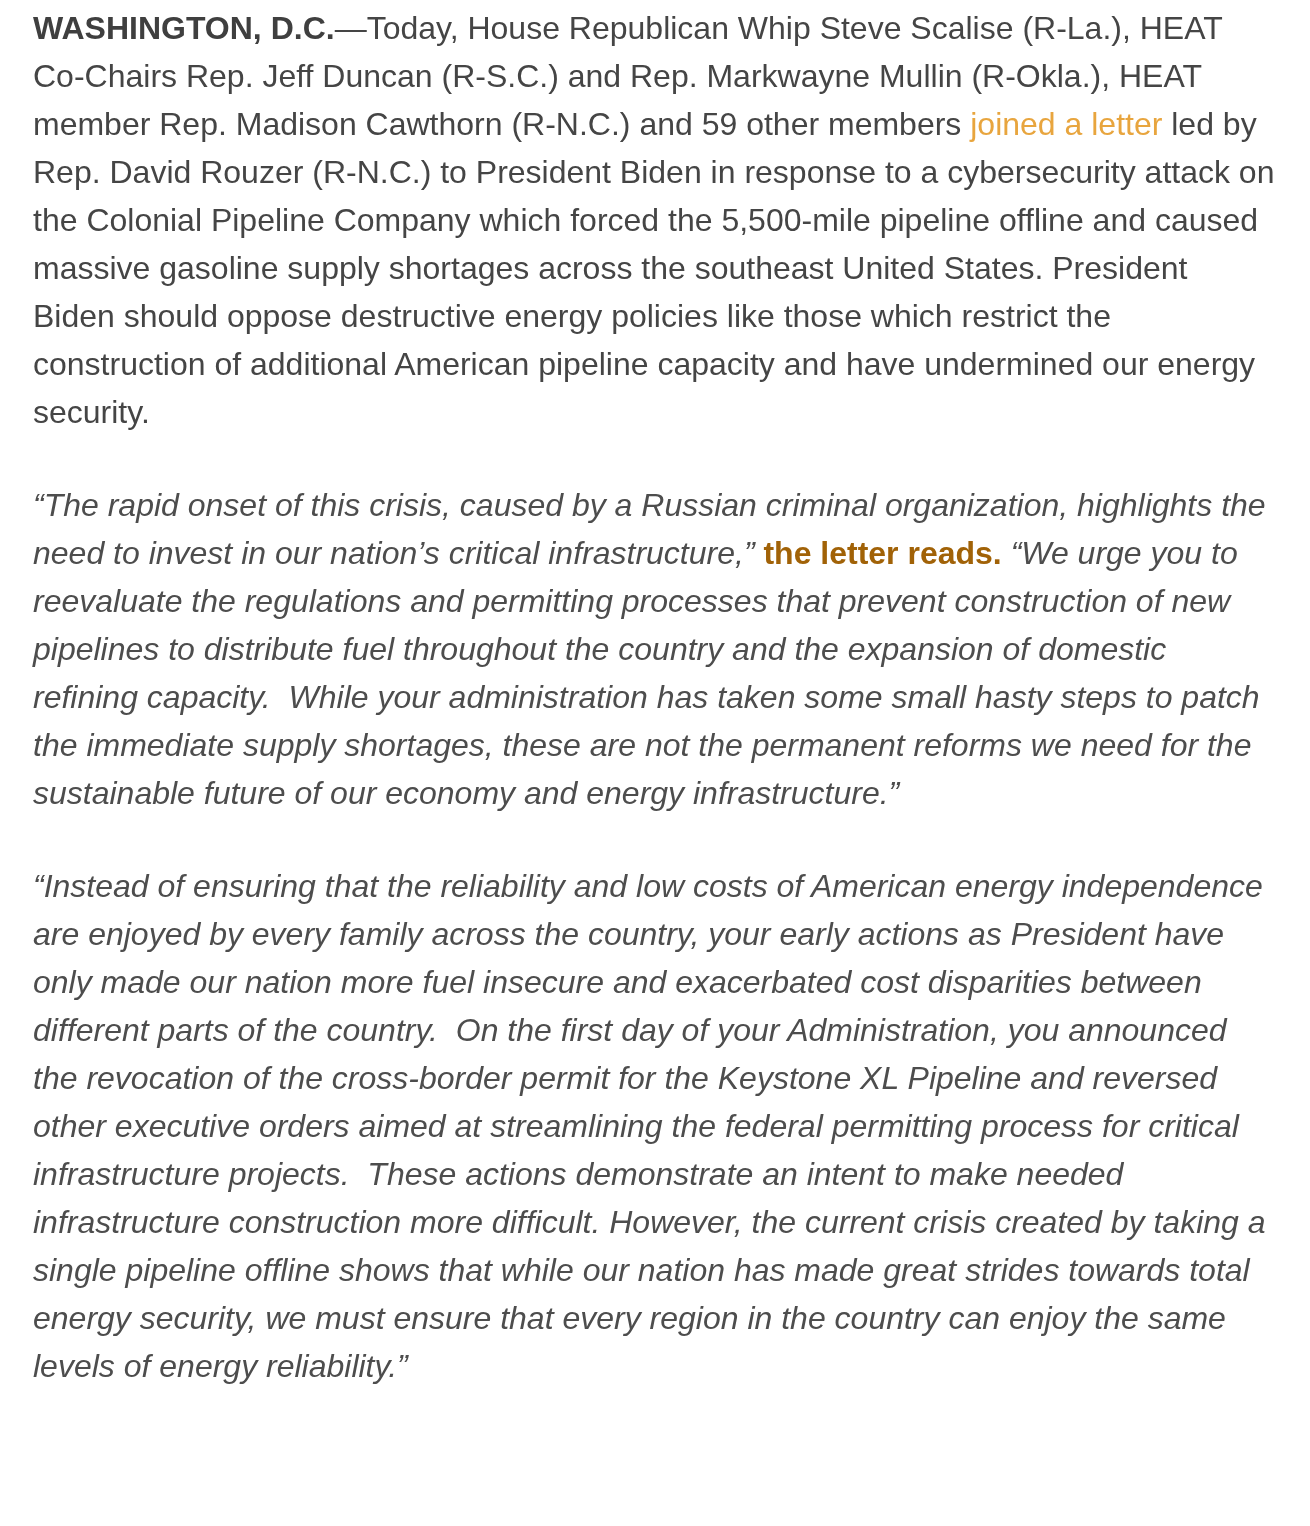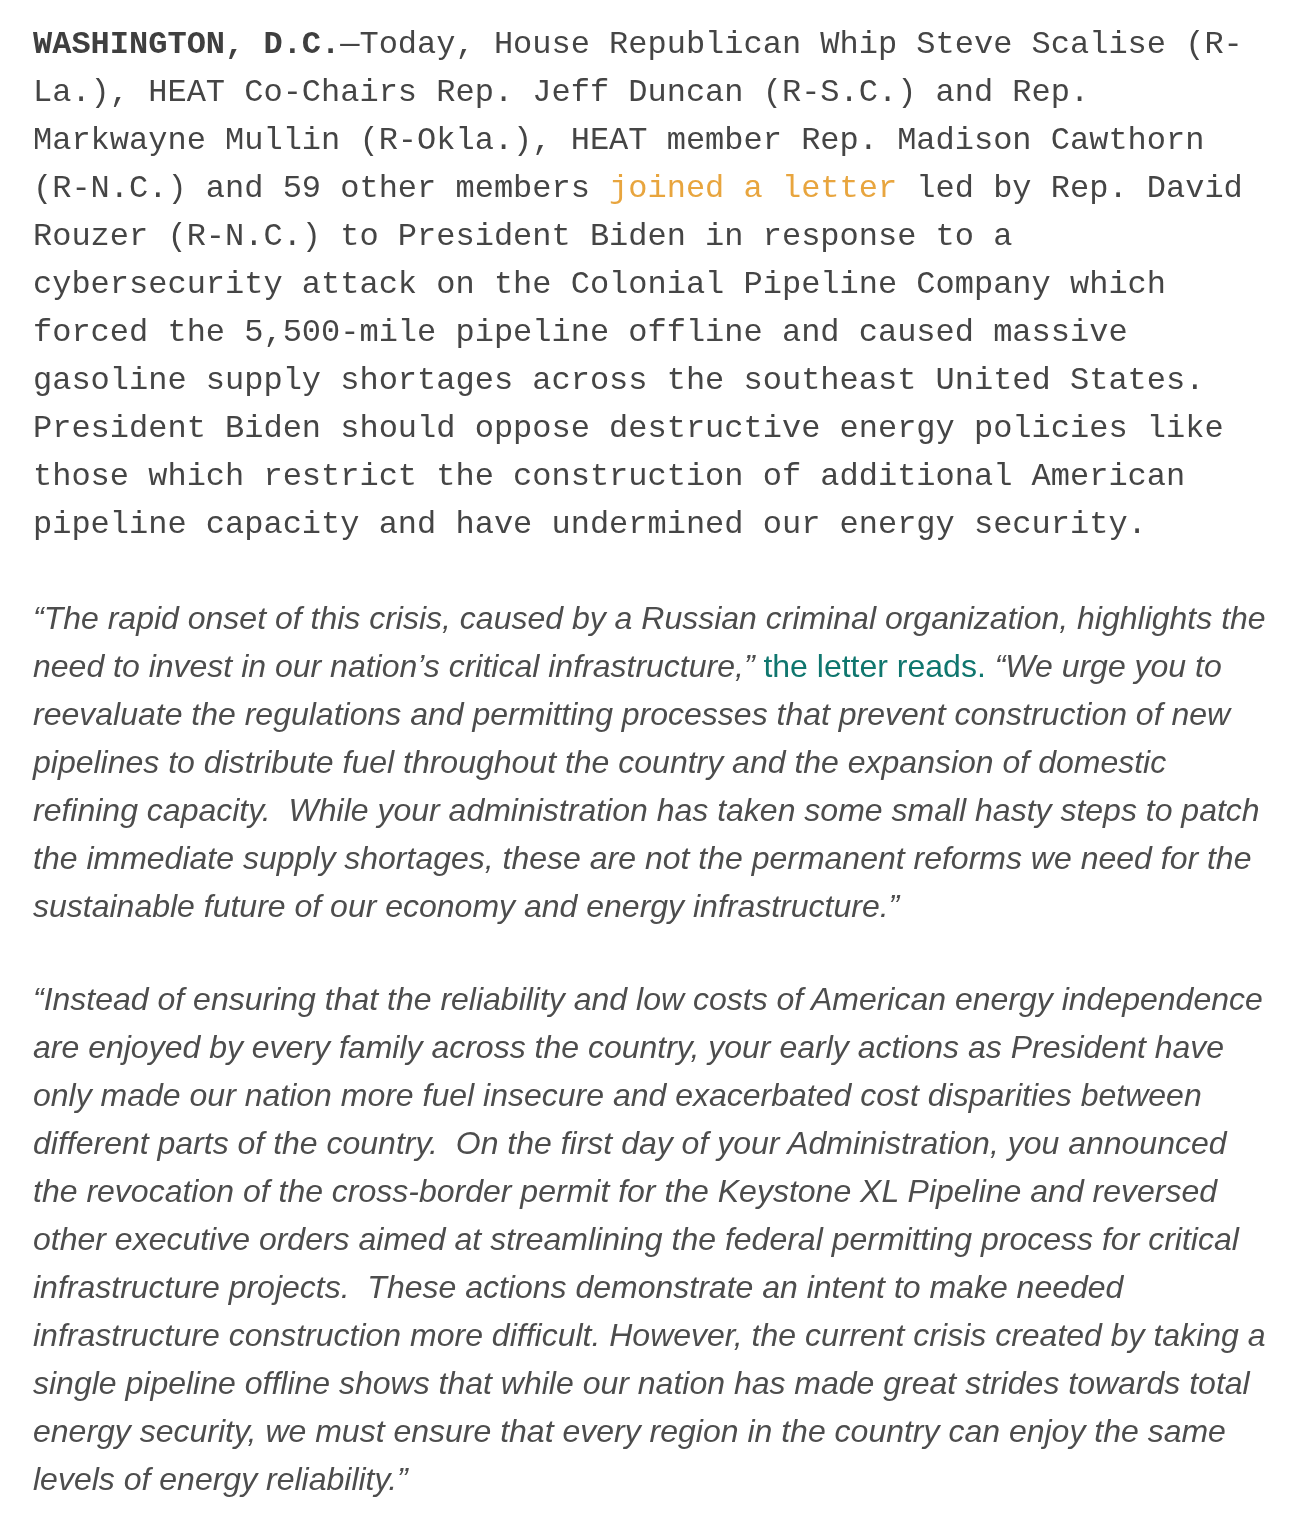--- a/index.html
+++ b/index.html
@@ -16,44 +16,43 @@
   .article {
     padding: 4px 33px 0 33px;
   }
   p {
     margin: 0 0 45px 0;
     font-size: 32px;
     line-height: 48px;
   }
   .lead {
     color: #454545;
-    font-family: Liberation Mono, monospace;
+    font-family: Liberation Sans, sans-serif;
     white-space: pre-wrap;
-    margin-top: 17px;
   }
   .lead .dateline {
     font-weight: 700;
     color: #3f3f3f;
   }
   .lead a.letter-link {
     color: #e8a53e;
     text-decoration: none;
     cursor: pointer;
   }
   .quote {
     color: #4d4d4d;
     font-family: "Liberation Sans", sans-serif;
     white-space: pre-wrap;
   }
   .quote em {
   }
   .quote .attribution {
     font-style: normal;
-    font-weight: 400;
-    color: #0f766e;
+    font-weight: 700;
+    color: #a16207;
   }
 </style>
 </head>
 <body>
 
 <div class="article">
 
   <p class="lead"><strong class="dateline">WASHINGTON, D.C.</strong><span>—Today, House Republican Whip Steve Scalise (R-La.), HEAT Co-Chairs Rep. Jeff Duncan (R-S.C.) and Rep. Markwayne Mullin (R-Okla.), HEAT member Rep. Madison Cawthorn (R-N.C.) and 59 other members </span><a class="letter-link">joined a letter</a><span> led by Rep. David Rouzer (R-N.C.) to President Biden in response to a cybersecurity attack on the Colonial Pipeline Company which forced the 5,500-mile pipeline offline and caused massive gasoline supply shortages across the southeast United States. President Biden should oppose destructive energy policies like those which restrict the construction of additional American pipeline capacity and have undermined our energy security.</span></p>
 
   <p class="quote"><em>“The rapid onset of this crisis, caused by a Russian criminal organization, highlights the need to invest in our nation’s critical infrastructure,” </em><strong class="attribution">the letter reads.</strong><em> “We urge you to reevaluate the regulations and permitting processes that prevent construction of new pipelines to distribute fuel throughout the country and the expansion of domestic refining capacity.  While your administration has taken some small hasty steps to patch the immediate supply shortages, these are not the permanent reforms we need for the sustainable future of our economy and energy infrastructure.”</em></p>

